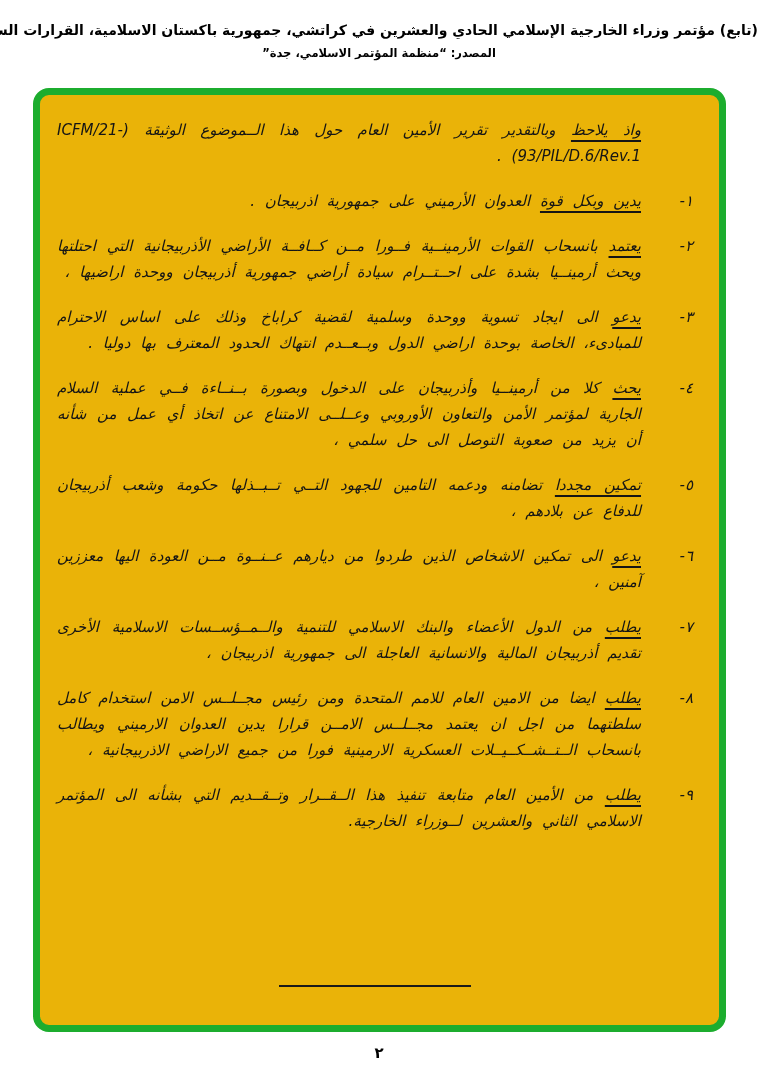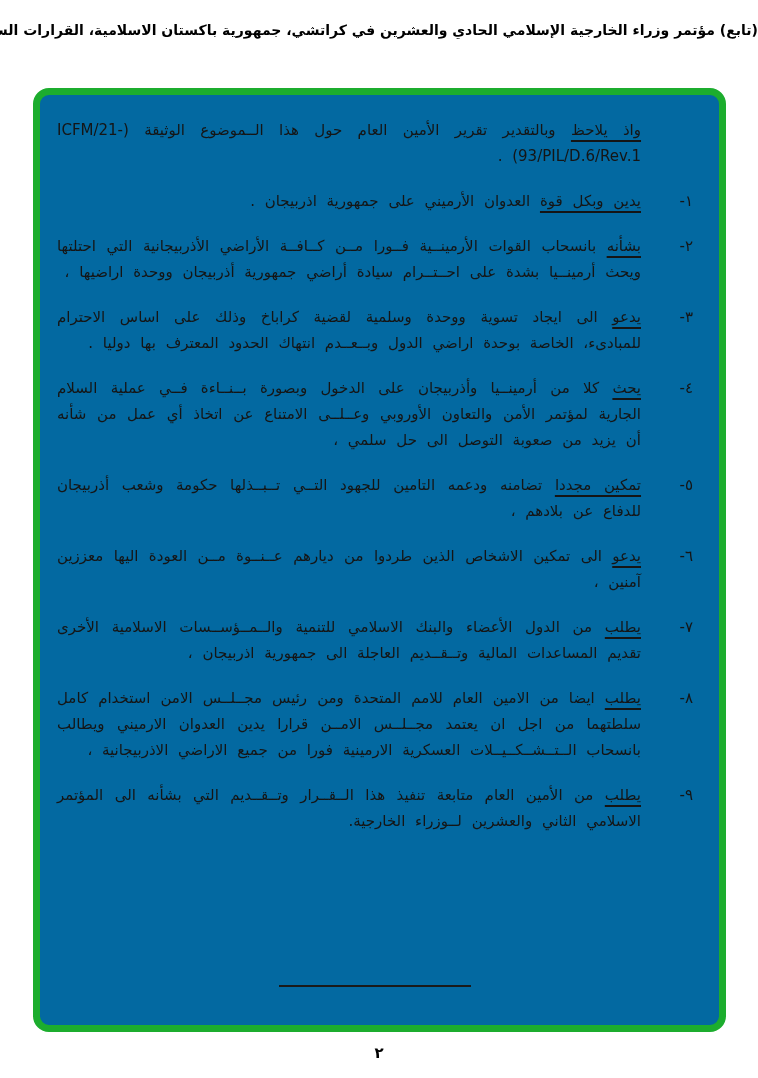--- a/index.html
+++ b/index.html
@@ -35,26 +35,27 @@
     margin-top: 8px;
   }
   
   .resolution-box {
     position: absolute;
     left: 33px; top: 88px;
     width: 693px; height: 944px;
     box-sizing: border-box;
     border: 7px solid #1cad2e;
     border-radius: 16px;
-    background: #0369a1;
+    background: #eab308;
     padding: 22px 26px 12px 17px;
     display: flex;
     flex-direction: column;
     direction: rtl;
     overflow: hidden;
+    font-style: italic;
   }
   .body-text {
     font-size: 15px;
     line-height: 26px;
     word-spacing: 5px;
     color: #151515;
   }
   .intro-paragraph {
     margin: 0 52px 0 0;
     text-align: justify;
@@ -99,35 +100,36 @@
     color: #000000;
   }
 </style>
 </head>
 <body>
 
 <div class="page">
 
   <header class="doc-header">
     <div class="header-line1">(تابع) مؤتمر وزراء الخارجية الإسلامي الحادي والعشرين في كراتشي، جمهورية باكستان الاسلامية، القرارات السياسية، القرار الرقم٢١/١٢-س</div>
+    <div class="header-line2">المصدر: “منظمة المؤتمر الاسلامي، جدة”</div>
   </header>
 
   <section class="resolution-box" style="border-color: rgb(28, 173, 46);">
 
     <p class="intro-paragraph body-text"><span class="lead-underline">واذ يلاحظ</span><span> وبالتقدير تقرير الأمين العام حول هذا الــموضوع الوثيقة (ICFM/21-93/PIL/D.6/Rev.1) .</span></p>
 
     <div>
   <div class="clause body-text">
     <span class="clause-num">١-</span>
     <p class="clause-text"><span class="lead-underline">يدين وبكل قوة</span><span> العدوان الأرميني على جمهورية اذربيجان .</span></p>
   </div>
 
   <div class="clause body-text">
     <span class="clause-num">٢-</span>
-    <p class="clause-text"><span class="lead-underline">بشأنه</span><span> بانسحاب القوات الأرمينــية فــورا مــن كــافــة الأراضي الأذربيجانية التي احتلتها ويحث أرمينــيا بشدة على احــتــرام سيادة أراضي جمهورية أذربيجان ووحدة اراضيها ،</span></p>
+    <p class="clause-text"><span class="lead-underline">يعتمد</span><span> بانسحاب القوات الأرمينــية فــورا مــن كــافــة الأراضي الأذربيجانية التي احتلتها ويحث أرمينــيا بشدة على احــتــرام سيادة أراضي جمهورية أذربيجان ووحدة اراضيها ،</span></p>
   </div>
 
   <div class="clause body-text">
     <span class="clause-num">٣-</span>
     <p class="clause-text"><span class="lead-underline">يدعو</span><span> الى ايجاد تسوية ووحدة وسلمية لقضية كراباخ وذلك على اساس الاحترام للمبادىء، الخاصة بوحدة اراضي الدول وبــعــدم انتهاك الحدود المعترف بها دوليا .</span></p>
   </div>
 
   <div class="clause body-text">
     <span class="clause-num">٤-</span>
     <p class="clause-text"><span class="lead-underline">يحث</span><span> كلا من أرمينــيا وأذربيجان على الدخول وبصورة بــنــاءة فــي عملية السلام الجارية لمؤتمر الأمن والتعاون الأوروبي وعــلــى الامتناع عن اتخاذ أي عمل من شأنه أن يزيد من صعوبة التوصل الى حل سلمي ،</span></p>
@@ -138,21 +140,21 @@
     <p class="clause-text"><span class="lead-underline">تمكين مجددا</span><span> تضامنه ودعمه التامين للجهود التــي تــبــذلها حكومة وشعب أذربيجان للدفاع عن بلادهم ،</span></p>
   </div>
 
   <div class="clause body-text">
     <span class="clause-num">٦-</span>
     <p class="clause-text"><span class="lead-underline">يدعو</span><span> الى تمكين الاشخاص الذين طردوا من ديارهم عــنــوة مــن العودة اليها معززين آمنين ،</span></p>
   </div>
 
   <div class="clause body-text">
     <span class="clause-num">٧-</span>
-    <p class="clause-text"><span class="lead-underline">يطلب</span><span> من الدول الأعضاء والبنك الاسلامي للتنمية والــمــؤســسات الاسلامية الأخرى تقديم المساعدات المالية وتــقــديم العاجلة الى جمهورية اذربيجان ،</span></p>
+    <p class="clause-text"><span class="lead-underline">يطلب</span><span> من الدول الأعضاء والبنك الاسلامي للتنمية والــمــؤســسات الاسلامية الأخرى تقديم أذربيجان المالية والانسانية العاجلة الى جمهورية اذربيجان ،</span></p>
   </div>
 
   <div class="clause body-text">
     <span class="clause-num">٨-</span>
     <p class="clause-text"><span class="lead-underline">يطلب</span><span> ايضا من الامين العام للامم المتحدة ومن رئيس مجــلــس الامن استخدام كامل سلطتهما من اجل ان يعتمد مجــلــس الامــن قرارا يدين العدوان الارميني ويطالب بانسحاب الــتــشــكــيــلات العسكرية الارمينية فورا من جميع الاراضي الاذربيجانية ،</span></p>
   </div>
 
   <div class="clause body-text">
     <span class="clause-num">٩-</span>
     <p class="clause-text"><span class="lead-underline">يطلب</span><span> من الأمين العام متابعة تنفيذ هذا الــقــرار وتــقــديم التي بشأنه الى المؤتمر الاسلامي الثاني والعشرين لــوزراء الخارجية.</span></p>

